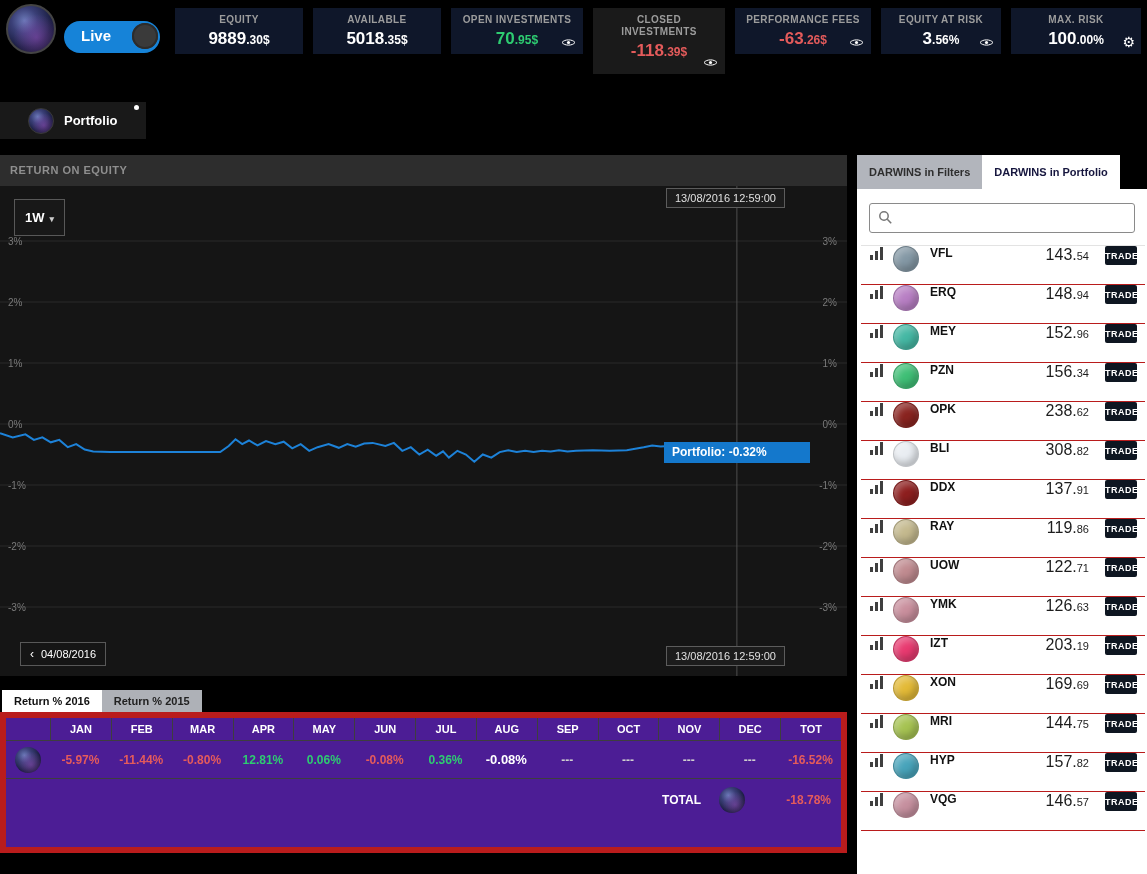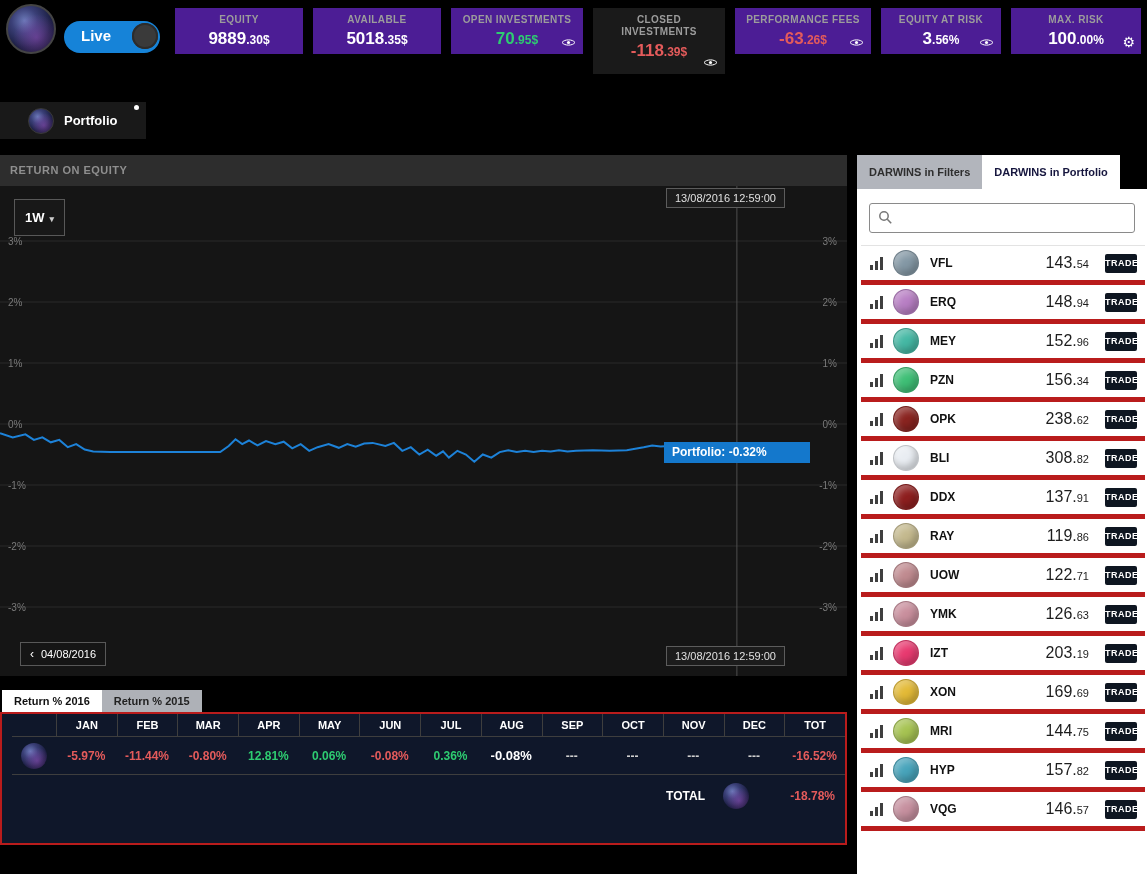--- a/index.html
+++ b/index.html
@@ -11,21 +11,21 @@
   .planet { border-radius:50%;
     background: radial-gradient(circle at 62% 68%, rgba(150,80,190,.55), rgba(0,0,0,0) 55%),
                 radial-gradient(circle at 36% 32%, #6b79b8 0%, #3a3f77 30%, #1b1e42 62%, #0b0c1e 100%);
   }
   #top-avatar { position:absolute; top:4px; left:6px; width:50px; height:50px; border:2px solid #444; }
   #live-toggle { position:absolute; top:21px; left:64px; width:96px; height:32px; border-radius:16px; background:#1683d8; cursor:pointer; }
   #live-toggle .lbl { position:absolute; left:17px; top:6px; color:#fff; font-weight:bold; font-size:15px; }
   #live-toggle .knob { position:absolute; right:2px; top:2px; width:26px; height:26px; border-radius:50%; background:#3a3a3a; box-shadow: inset 0 0 0 2px #2c2c2c; }
 
   #stats { position:absolute; top:8px; left:175px; display:flex; gap:10px; }
-  .stat-box { background:#4c1d95; height:46px; text-align:center; padding-top:6px; position:relative; }
+  .stat-box { background:#0f172a; height:46px; text-align:center; padding-top:6px; position:relative; }
   .stat-box.tall { height:66px; background:#1a1a1a; }
   .w128{width:128px} .w132{width:132px} .w136{width:136px} .w120{width:120px} .w130{width:130px}
   .stat-label { font-size:10px; font-weight:bold; color:#9c9c9c; letter-spacing:.4px; line-height:12px; }
   .stat-box.tall .stat-label { max-width:92px; margin:0 auto; }
   .stat-value { font-size:17px; font-weight:bold; color:#fff; margin-top:3px; }
   .stat-value .sub { font-size:12px; }
   .stat-value.t-pos { color:#2ecc71; }
   .stat-value.t-neg { color:#e45b5b; }
   .stat-eye { position:absolute; right:7px; bottom:7px; line-height:0; }
   .stat-gear { position:absolute; right:6px; bottom:4px; color:#fff; font-size:14px; }
@@ -50,21 +50,21 @@
   #tooltip { position:absolute; left:664px; top:256px; width:146px; height:21px; background:#1478cc; color:#fff; font-weight:bold; font-size:12px; line-height:21px; padding-left:8px; }
   #nav-date { position:absolute; left:20px; bottom:10px; border:1px solid #585858; color:#fff; font-size:11px; padding:4px 9px; cursor:pointer; }
   #nav-date .chev { margin-right:7px; font-size:12px; }
 
   
   #returns { position:absolute; top:690px; left:0; width:847px; }
   #returns-tabs { display:flex; gap:0; margin-left:2px; }
   .rtab { font-size:11px; font-weight:bold; padding:5px 12px; cursor:pointer; }
   .rtab.active { background:#fff; color:#111; }
   .rtab.inactive { background:#aeb1b7; color:#222; }
-  #returns-table { border:2px solid #b91c1c; background:#0f172a;padding-left:10px; }
+  #returns-table { border:6px solid #b91c1c; background:#4c1d95; }
   #months-header { display:flex; height:23px; border-bottom:1px solid #3e3e3e; }
   .mspacer { width:44px; }
   .mhead { flex:1; border-left:1px solid #3e3e3e; color:#fff; font-weight:bold; font-size:11px; text-align:center; line-height:23px; }
   #months-row { display:flex; height:38px; align-items:center; border-bottom:1px solid #3e3e3e; }
   #months-row .avcell { width:44px; display:flex; justify-content:center; }
   #months-row .avcell .pav { width:26px; height:26px; }
   .mval { flex:1; text-align:center; font-weight:bold; font-size:12px; }
   .c-neg { color:#e45b5b; } .c-pos { color:#2ecc71; } .c-flat { color:#fff; font-size:13px; } .c-na { color:#cfcfcf; }
   #total-row { height:42px; display:flex; align-items:center; justify-content:flex-end; padding-right:10px; }
   #total-label { color:#fff; font-weight:bold; font-size:12px; }
@@ -76,21 +76,21 @@
   #darwins { position:absolute; left:857px; top:155px; width:290px; height:719px; }
   #darwin-tabs { display:flex; height:34px; }
   .dtab { font-size:11px; font-weight:bold; padding:0 12px; line-height:34px; cursor:pointer; white-space:nowrap; }
   .dtab.active { background:#fff; color:#16163e; }
   .dtab.inactive { background:#b2b5bc; color:#2e2e2e; }
   #darwin-body { background:#fff; height:685px; }
   #search-wrap { position:relative; padding:14px 12px 12px; }
   #search-input { width:100%; height:30px; border:1px solid #8a8a8a; border-radius:3px; padding-left:32px; font-size:13px; font-family:"Liberation Sans", sans-serif; }
   #search-icon { position:absolute; left:21px; top:21px; line-height:0; }
   #darwin-list { border-top:1px solid #e3e3e3; margin:0 2px 0 4px; }
-  .drow { height:39px; display:flex; align-items:center; padding:0 8px 0 8px; border-bottom:5px solid #b91c1c; cursor:pointer; }
+  .drow { height:39px; display:flex; align-items:flex-start; padding:0 8px 0 8px; border-bottom:1px solid #b91c1c; cursor:pointer; }
   .dbar { line-height:0; margin-right:9px; }
   .dcircle { width:26px; height:26px; border-radius:50%; margin-right:11px; box-shadow: inset -3px -4px 6px rgba(0,0,0,.22), inset 3px 4px 6px rgba(255,255,255,.3); border:1px solid rgba(0,0,0,.18); }
   .dticker { font-weight:bold; font-size:12px; color:#111; width:46px; }
   .dprice { margin-left:auto; text-align:right; color:#1d1d1d; margin-right:16px; white-space:nowrap; }
   .dprice .pmain { font-size:16px; }
   .dprice .psub { font-size:11px; }
   .dtrade { width:32px; height:19px; background:#0e1621; color:#fff; font-size:9px; font-weight:bold; letter-spacing:.5px; border:none; border-radius:2px; cursor:pointer; font-family:"Liberation Sans", sans-serif; }
 </style>
 </head>
 <body>

